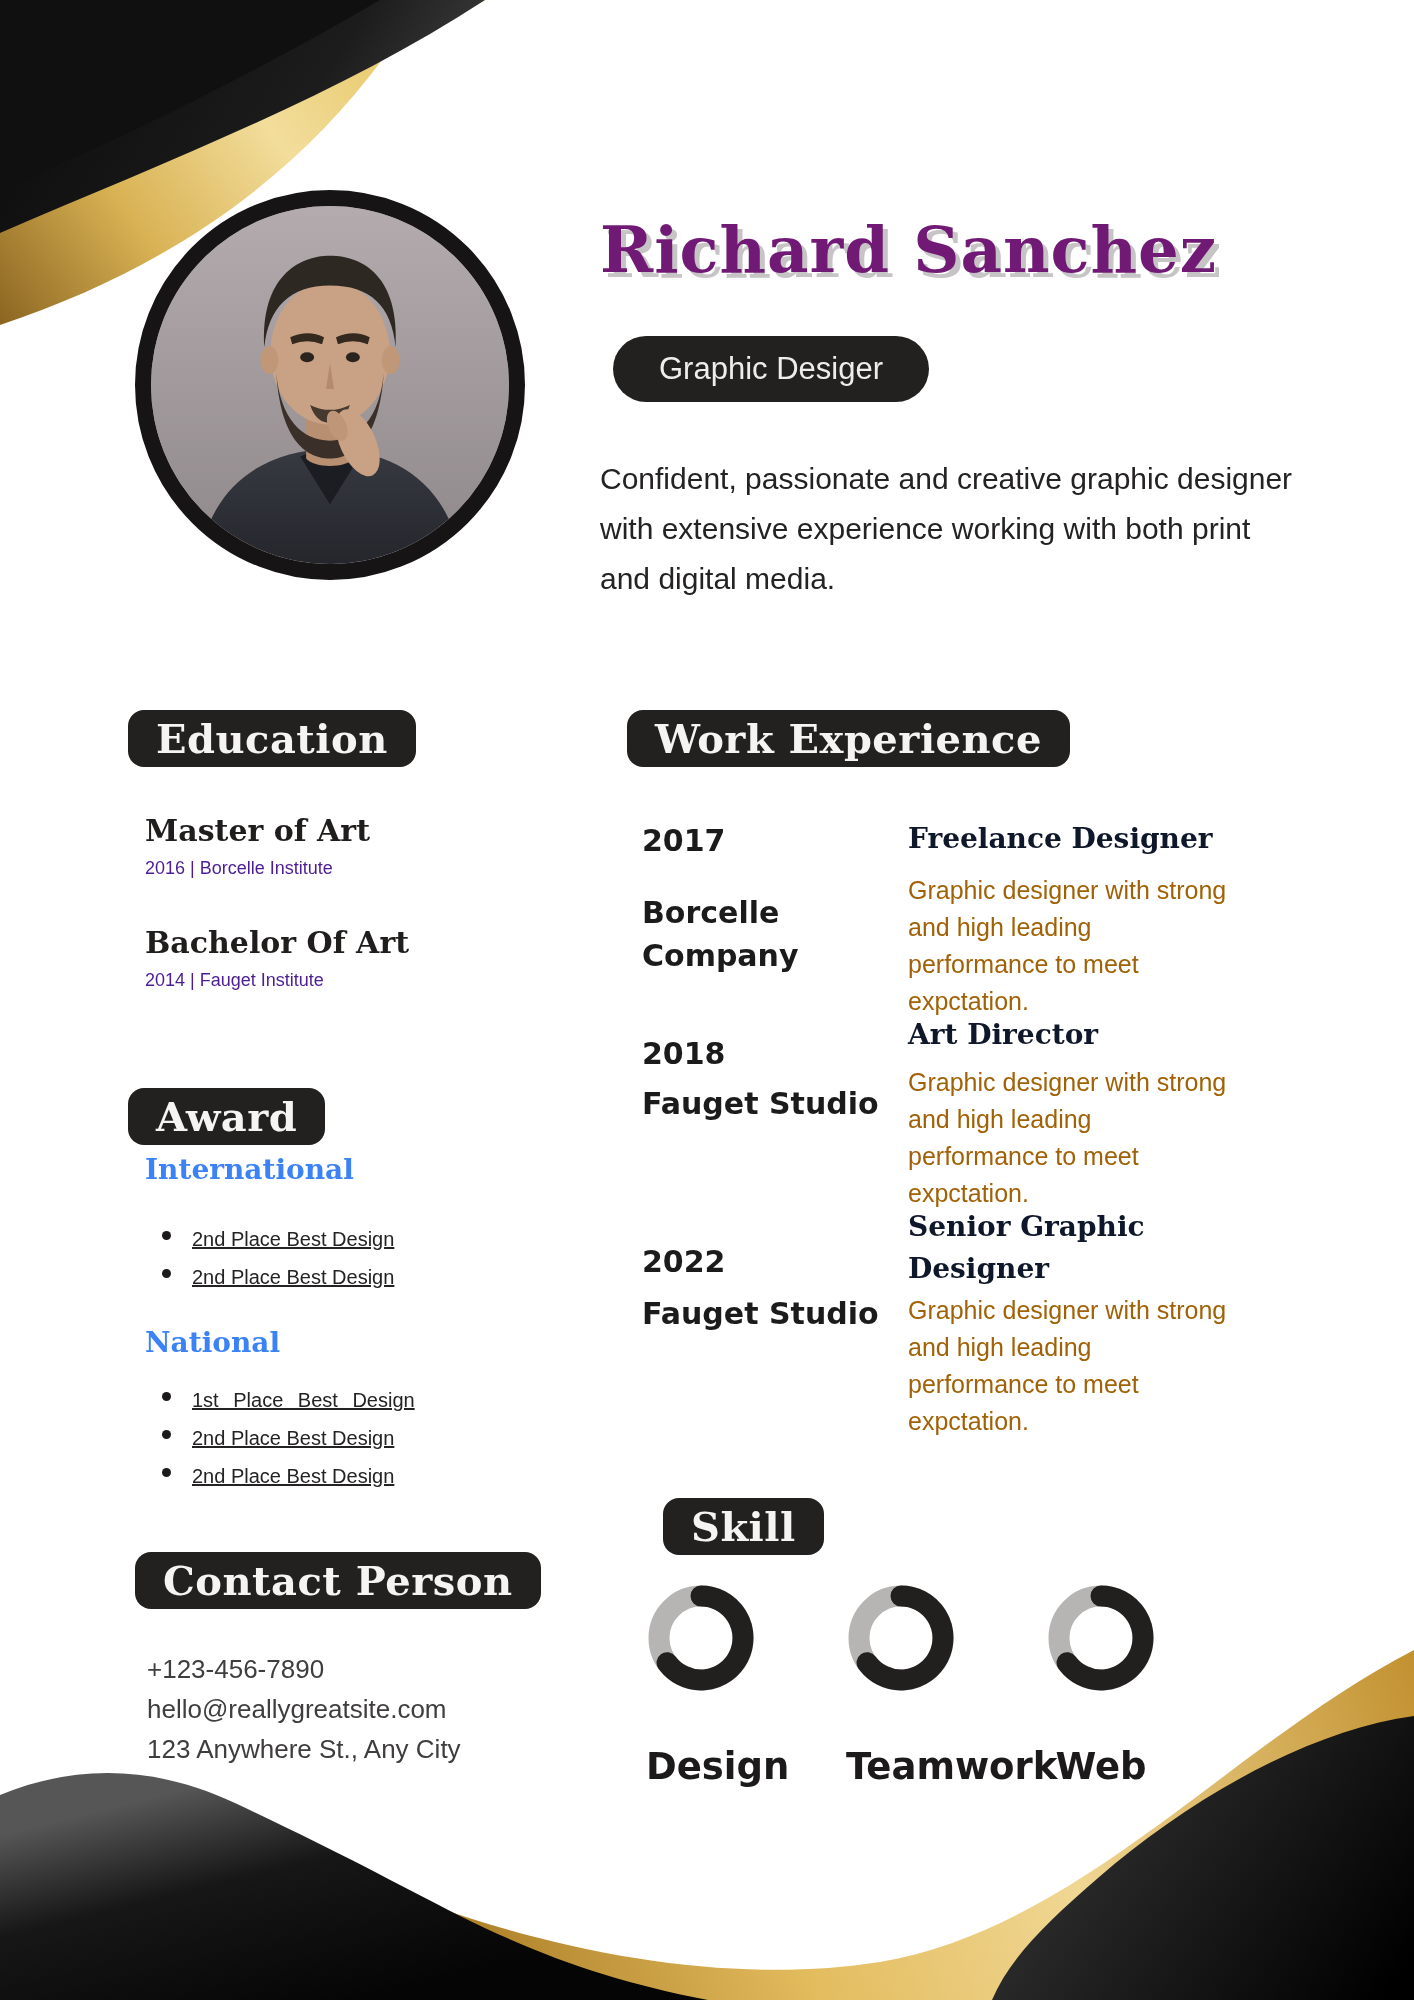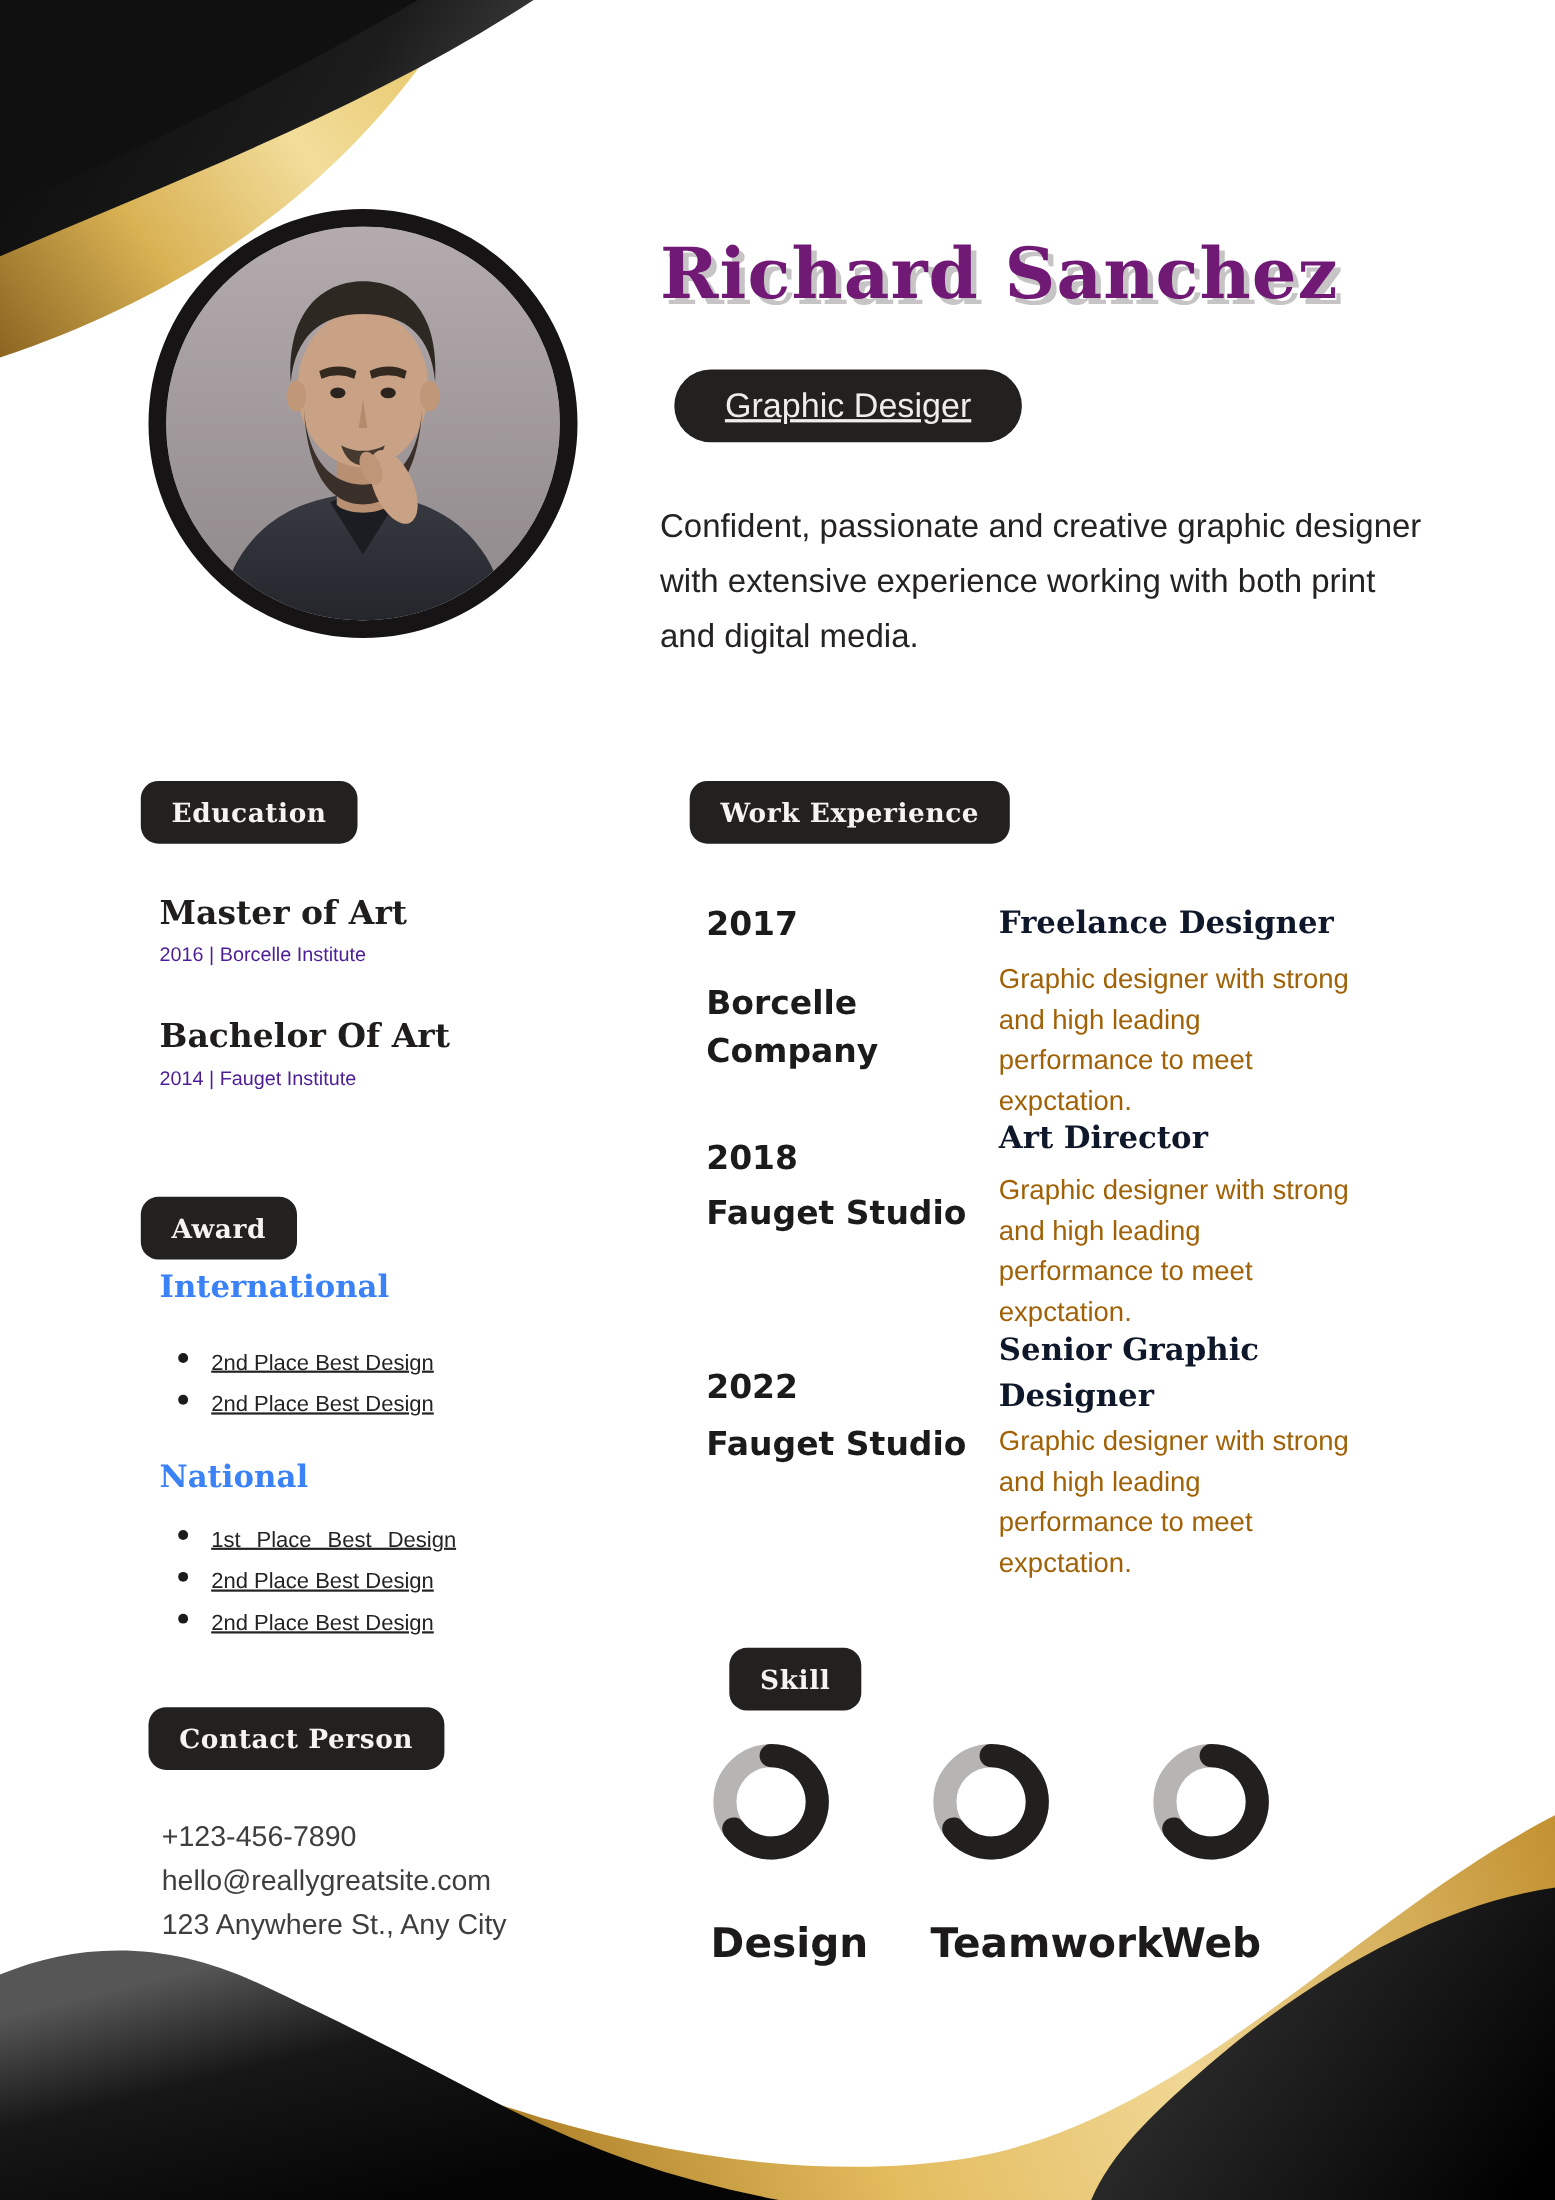--- a/index.html
+++ b/index.html
@@ -26,32 +26,32 @@
   .name{
     font-family:"DejaVu Serif", serif;font-weight:bold;
     font-size:64px;line-height:68px;letter-spacing:1px;color:#701a75;
     text-shadow:5px 5px 0 #c6c4c4;
     margin:0;
   }
   .title-badge{
     display:inline-block;margin-top:52px;margin-left:13px;
     background:#232020;color:#efecec;
     font-size:31px;line-height:66px;height:66px;
-    padding:0 46px;border-radius:33px;text-decoration:underline;
+    padding:0 46px;border-radius:33px;
   }
   .summary{
     margin-top:52px;width:700px;
     font-size:30px;line-height:50px;color:#242222;
   }
 
   
   .pill{
     display:inline-block;background:#232020;color:#f5f4f2;
     font-family:"DejaVu Serif", serif;font-weight:bold;
-    font-size:24px;line-height:57px;height:57px;
+    font-size:40px;line-height:57px;height:57px;
     padding:0 28px;border-radius:16px;letter-spacing:.5px;
     white-space:nowrap;
   }
 
   
   .edu-section{position:absolute;left:128px;top:710px;width:360px;}
   .edu-body{margin-left:17px;}
   .degree{
     font-family:"DejaVu Serif", serif;font-weight:bold;
     font-size:30px;color:#201d1d;margin-top:46px;

